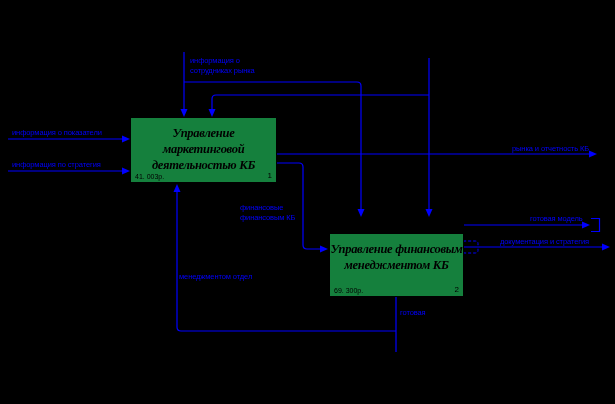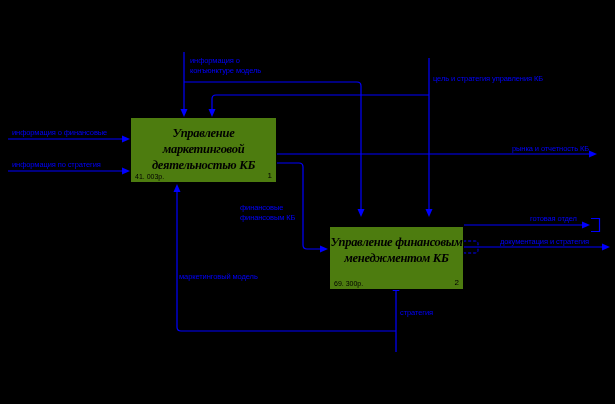--- a/index.html
+++ b/index.html
@@ -6,37 +6,37 @@
   .stage{
     position:relative;width:615px;height:404px;background:#000000;
     overflow:hidden;font-family:"Liberation Sans",sans-serif;
   }
   .stage svg{position:absolute;left:0;top:0;}
   .lbl{
     position:absolute;color:#0000FF;font-size:7.5px;line-height:9.5px;
     white-space:pre-line;letter-spacing:-0.1px;
   }
   .abox{
-    position:absolute;background:#4d7c0f;border:1px solid #000;
+    position:absolute;background:#15803d;border:1px solid #000;
     box-sizing:border-box;
   }
   .abox .title{
     position:absolute;left:0;right:0;top:7px;text-align:center;
     font-family:"Liberation Serif",serif;font-style:italic;font-weight:bold;
     font-size:12.5px;line-height:16px;color:#000;white-space:pre-line;
     letter-spacing:-0.3px;
   }
   .abox .cost{
     position:absolute;left:4px;bottom:2px;font-size:7px;color:#000;
   }
   .abox .num{
     position:absolute;right:4px;bottom:2px;font-size:8px;color:#000;
   }
   .box1{left:130px;top:117px;width:147px;height:66px;}
-  .box2{left:329px;top:226px;width:135px;height:64px;}
+  .box2{left:329px;top:233px;width:135px;height:64px;}
 </style>
 </head>
 <body>
 
 <div class="stage">
 
   <svg width="615" height="404" viewBox="0 0 615 404">
     <g stroke="#0000FF" stroke-width="1.2" fill="none">
 
       <path d="M8,139 H123"></path>
@@ -87,26 +87,25 @@
     <div class="num">1</div>
   </div>
 
   <div class="abox box2">
     <div class="title">Управление финансовым
 менеджментом КБ</div>
     <div class="cost">69. 300р.</div>
     <div class="num">2</div>
   </div>
 
-  <div class="lbl" style="left:12px;top:128px">информация о финансовые</div>
+  <div class="lbl" style="left:12px;top:128px">информация о показатели</div>
   <div class="lbl" style="left:12px;top:160px">информация по стратегия</div>
   <div class="lbl" style="left:190px;top:56px">информация о
-конъюнктуре модель</div>
-  <div class="lbl" style="left:433px;top:74px">цель и стратегия управления КБ</div>
+сотрудниках рынка</div>
   <div class="lbl" style="left:512px;top:144px">рынка и отчетность КБ</div>
   <div class="lbl" style="left:240px;top:203px">финансовые
 финансовым КБ</div>
-  <div class="lbl" style="left:179px;top:272px">маркетинговый модель</div>
-  <div class="lbl" style="left:400px;top:308px">стратегия</div>
-  <div class="lbl" style="left:530px;top:214px">готовая отдел</div>
+  <div class="lbl" style="left:179px;top:272px">менеджментом отдел</div>
+  <div class="lbl" style="left:400px;top:308px">готовая</div>
+  <div class="lbl" style="left:530px;top:214px">готовая модель</div>
   <div class="lbl" style="left:500px;top:237px">документация и стратегия</div>
 
 </div>
 
 </body></html>

